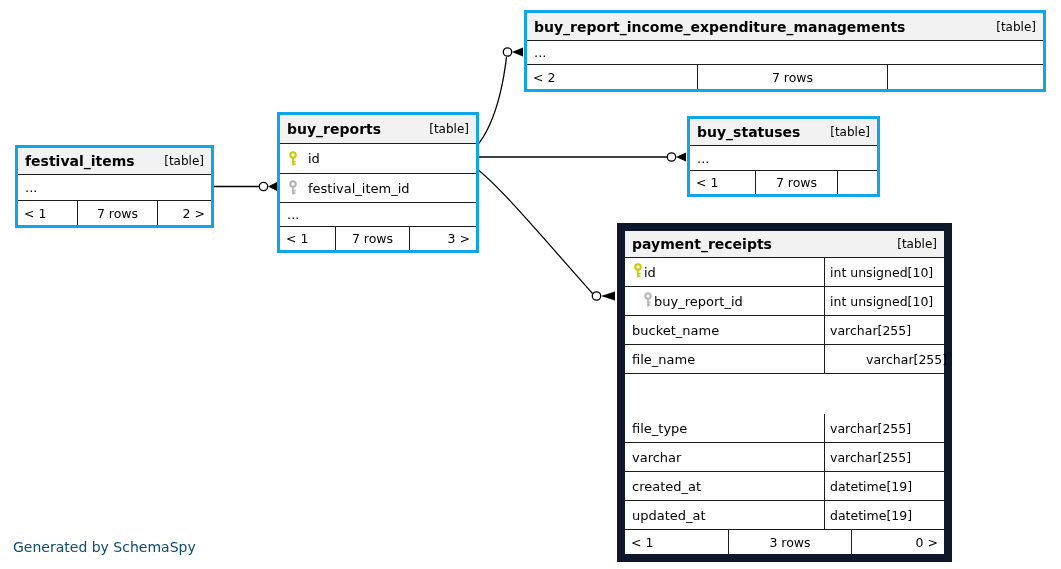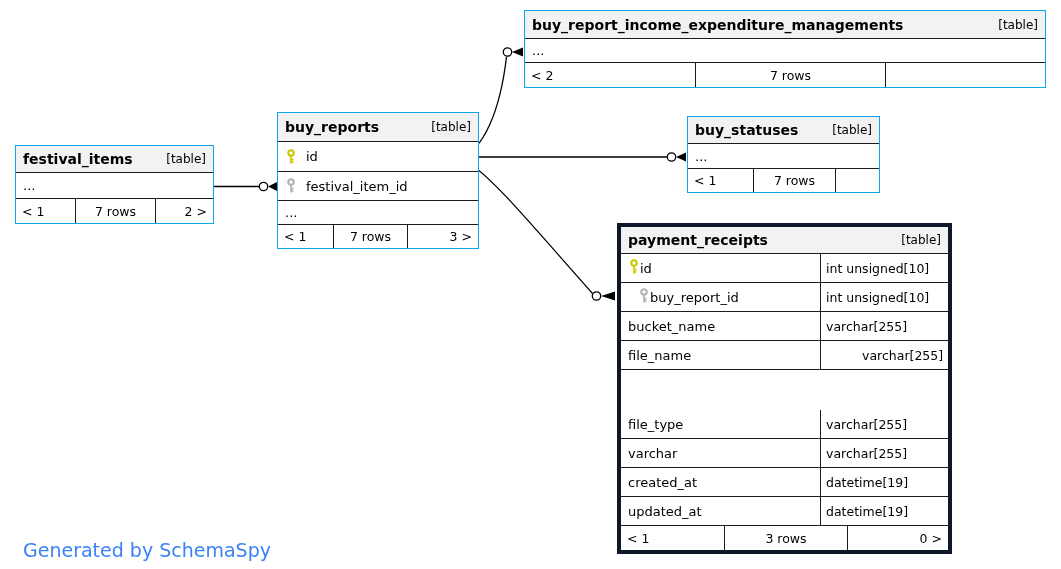--- a/index.html
+++ b/index.html
@@ -1,40 +1,40 @@
 <!DOCTYPE html>
 <html><head>
 <meta charset="utf-8">
 <style>
   html,body{margin:0;padding:0;background:#ffffff;}
   body{font-family:"DejaVu Sans","Liberation Sans",sans-serif;color:#000;}
   .canvas{position:relative;width:1061px;height:569px;background:#fff;overflow:hidden;}
   svg.wires{position:absolute;left:0;top:0;width:1061px;height:569px;}
 
-  .tbl{position:absolute;background:#fff;border:1px solid #0ea5e9;box-sizing:border-box;font-size:13px;cursor:pointer;}
-  .tbl.focus{border:4px solid #0f172a;}
+  .tbl{position:absolute;background:#fff;border:3px solid #0ea5e9;box-sizing:border-box;font-size:13px;cursor:pointer;}
+  .tbl.focus{border:8px solid #0f172a;}
 
   .hdr{display:flex;justify-content:space-between;align-items:center;background:#f2f2f2;
        border-bottom:1px solid #1c1c1c;box-sizing:border-box;padding:0 7px;}
   .tname{font-weight:bold;font-size:14px;white-space:nowrap;}
   .ttag{font-size:12px;margin-left:10px;white-space:nowrap;}
 
   .row{display:flex;align-items:center;border-bottom:1px solid #1c1c1c;box-sizing:border-box;padding:0 7px;white-space:nowrap;}
   .row .keyicon{display:inline-flex;width:13px;margin-right:8px;flex:0 0 auto;}
 
   .prow{display:flex;align-items:stretch;border-bottom:1px solid #1c1c1c;box-sizing:border-box;white-space:nowrap;}
   .pname{display:flex;align-items:center;box-sizing:border-box;border-right:1px solid #1c1c1c;padding:0 7px;}
   .ptype{display:flex;align-items:center;box-sizing:border-box;padding:0 5px;font-size:12.5px;flex:1;}
 
   .footer{display:flex;align-items:stretch;box-sizing:border-box;font-size:12.5px;}
   .fcell{display:flex;align-items:center;box-sizing:border-box;padding:0 6px;}
   .fcell.mid{border-left:1px solid #1c1c1c;border-right:1px solid #1c1c1c;justify-content:center;}
   .fcell.right{justify-content:flex-end;flex:1;}
 
-  .gen-note{position:absolute;left:23px;top:539px;font-size:19px;color:#3b82f6;}
+  .gen-note{position:absolute;left:13px;top:539px;font-size:14px;color:#0c4a6e;}
 </style>
 </head>
 <body>
 
 <div class="canvas">
 
   <svg class="wires" viewBox="0 0 1061 569" fill="none" stroke="#000" stroke-width="1.3">
 
     <g>
       <path d="M214,186.5 H259.5"></path>

